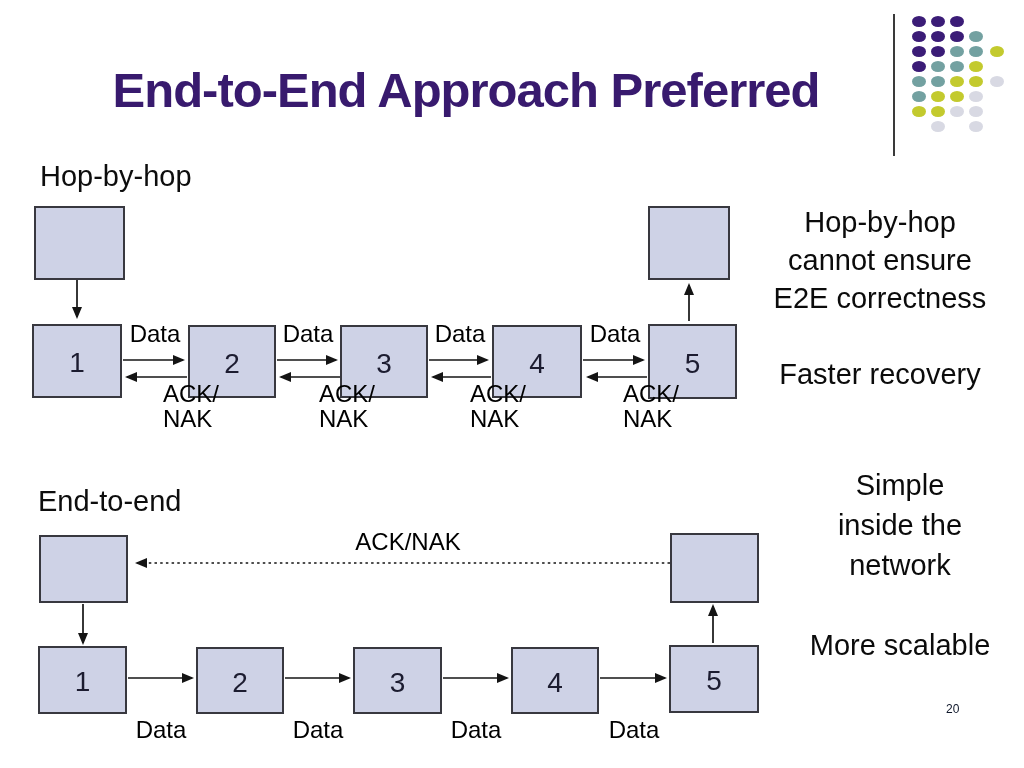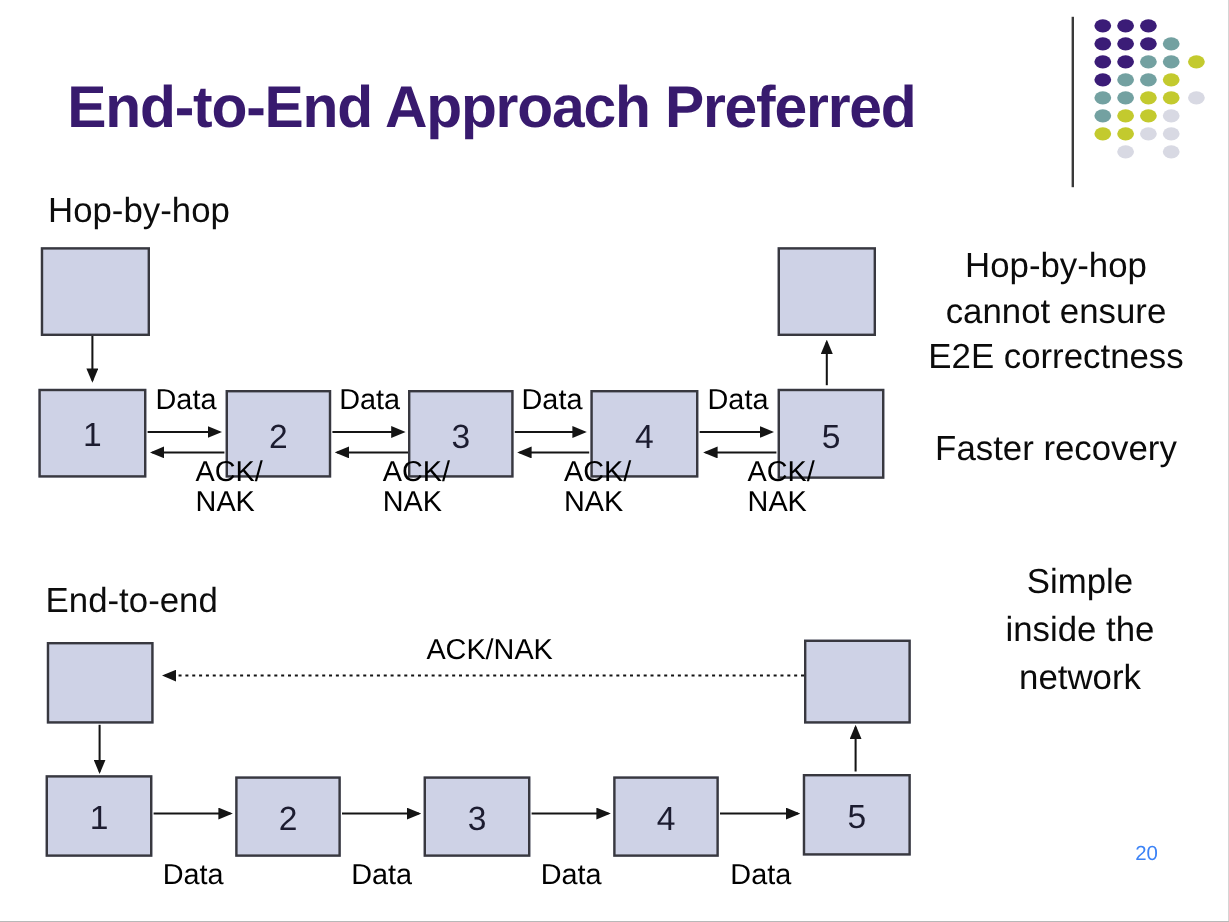--- a/index.html
+++ b/index.html
@@ -2,39 +2,39 @@
 <html><head>
 <meta charset="utf-8">
 <style>
   html,body{margin:0;padding:0;background:#888;}
   .slide{
     position:relative;width:1024px;height:768px;background:#ffffff;overflow:hidden;
     font-family:"Liberation Sans","DejaVu Sans",sans-serif;color:#000;
   }
   .title{
     position:absolute;left:56px;top:62px;margin:0;width:820px;
-    font-size:49px;font-weight:bold;letter-spacing:-1px;color:#381A6E;white-space:nowrap;
+    font-size:49px;font-weight:bold;letter-spacing:-1px;color:#381A6E;white-space:nowrap;text-align:center;
   }
   .deco-vline{position:absolute;left:893px;top:14px;width:2px;height:142px;background:#3a3a3a;}
   .dot{position:absolute;width:14px;height:11px;border-radius:50%;}
   .diagram-label{position:absolute;font-size:29px;color:#0d0d0d;white-space:nowrap;}
   .box{
     position:absolute;background:#CED2E6;border:2px solid #38383f;box-sizing:border-box;
     display:flex;align-items:center;justify-content:center;
     font-size:28px;color:#1c1c30;padding-top:4px;
   }
   .link-label{position:absolute;width:64px;text-align:center;font-size:24px;white-space:nowrap;}
   .ack-label{position:absolute;font-size:24px;line-height:25px;white-space:pre;margin-left:33px;}
   .note{position:absolute;text-align:center;font-size:29px;color:#0b0b0b;}
   .note p{margin:0;}
   .note-top{left:735px;top:203px;width:290px;line-height:38px;}
   .note-top p + p{margin-top:38px;}
   .note-bottom{left:755px;top:465px;width:290px;line-height:40px;}
   .note-bottom p + p{margin-top:40px;}
-  .page-number{position:absolute;left:946px;top:702px;font-size:17px;color:#3b82f6;}
+  .page-number{position:absolute;left:946px;top:702px;font-size:12px;color:#0f172a;}
   svg.arrows{position:absolute;left:0;top:0;pointer-events:none;}
   svg.arrows line{stroke:#141414;stroke-width:1.7;}
 </style>
 </head>
 <body>
 
 <div class="slide">
 
   <div class="deco-vline"></div>
   <div id="dots">
@@ -139,17 +139,17 @@
   <div class="box" style="left:511px;top:647px;width:88px;height:67px;">4</div>
   <div class="box" style="left:669px;top:645px;width:90px;height:68px;">5</div>
 
   <div class="link-label" style="left:129px;top:716px;">Data</div>
   <div class="link-label" style="left:286px;top:716px;">Data</div>
   <div class="link-label" style="left:444px;top:716px;">Data</div>
   <div class="link-label" style="left:602px;top:716px;">Data</div>
 
   <div class="note note-bottom">
     <p><span>Simple</span><br><span>inside the</span><br><span>network</span></p>
-    <p><br><br></p>
+    <p><span>More scalable</span><br><br></p>
   </div>
 
   <div class="page-number">20</div>
 </div>
 
 </body></html>

